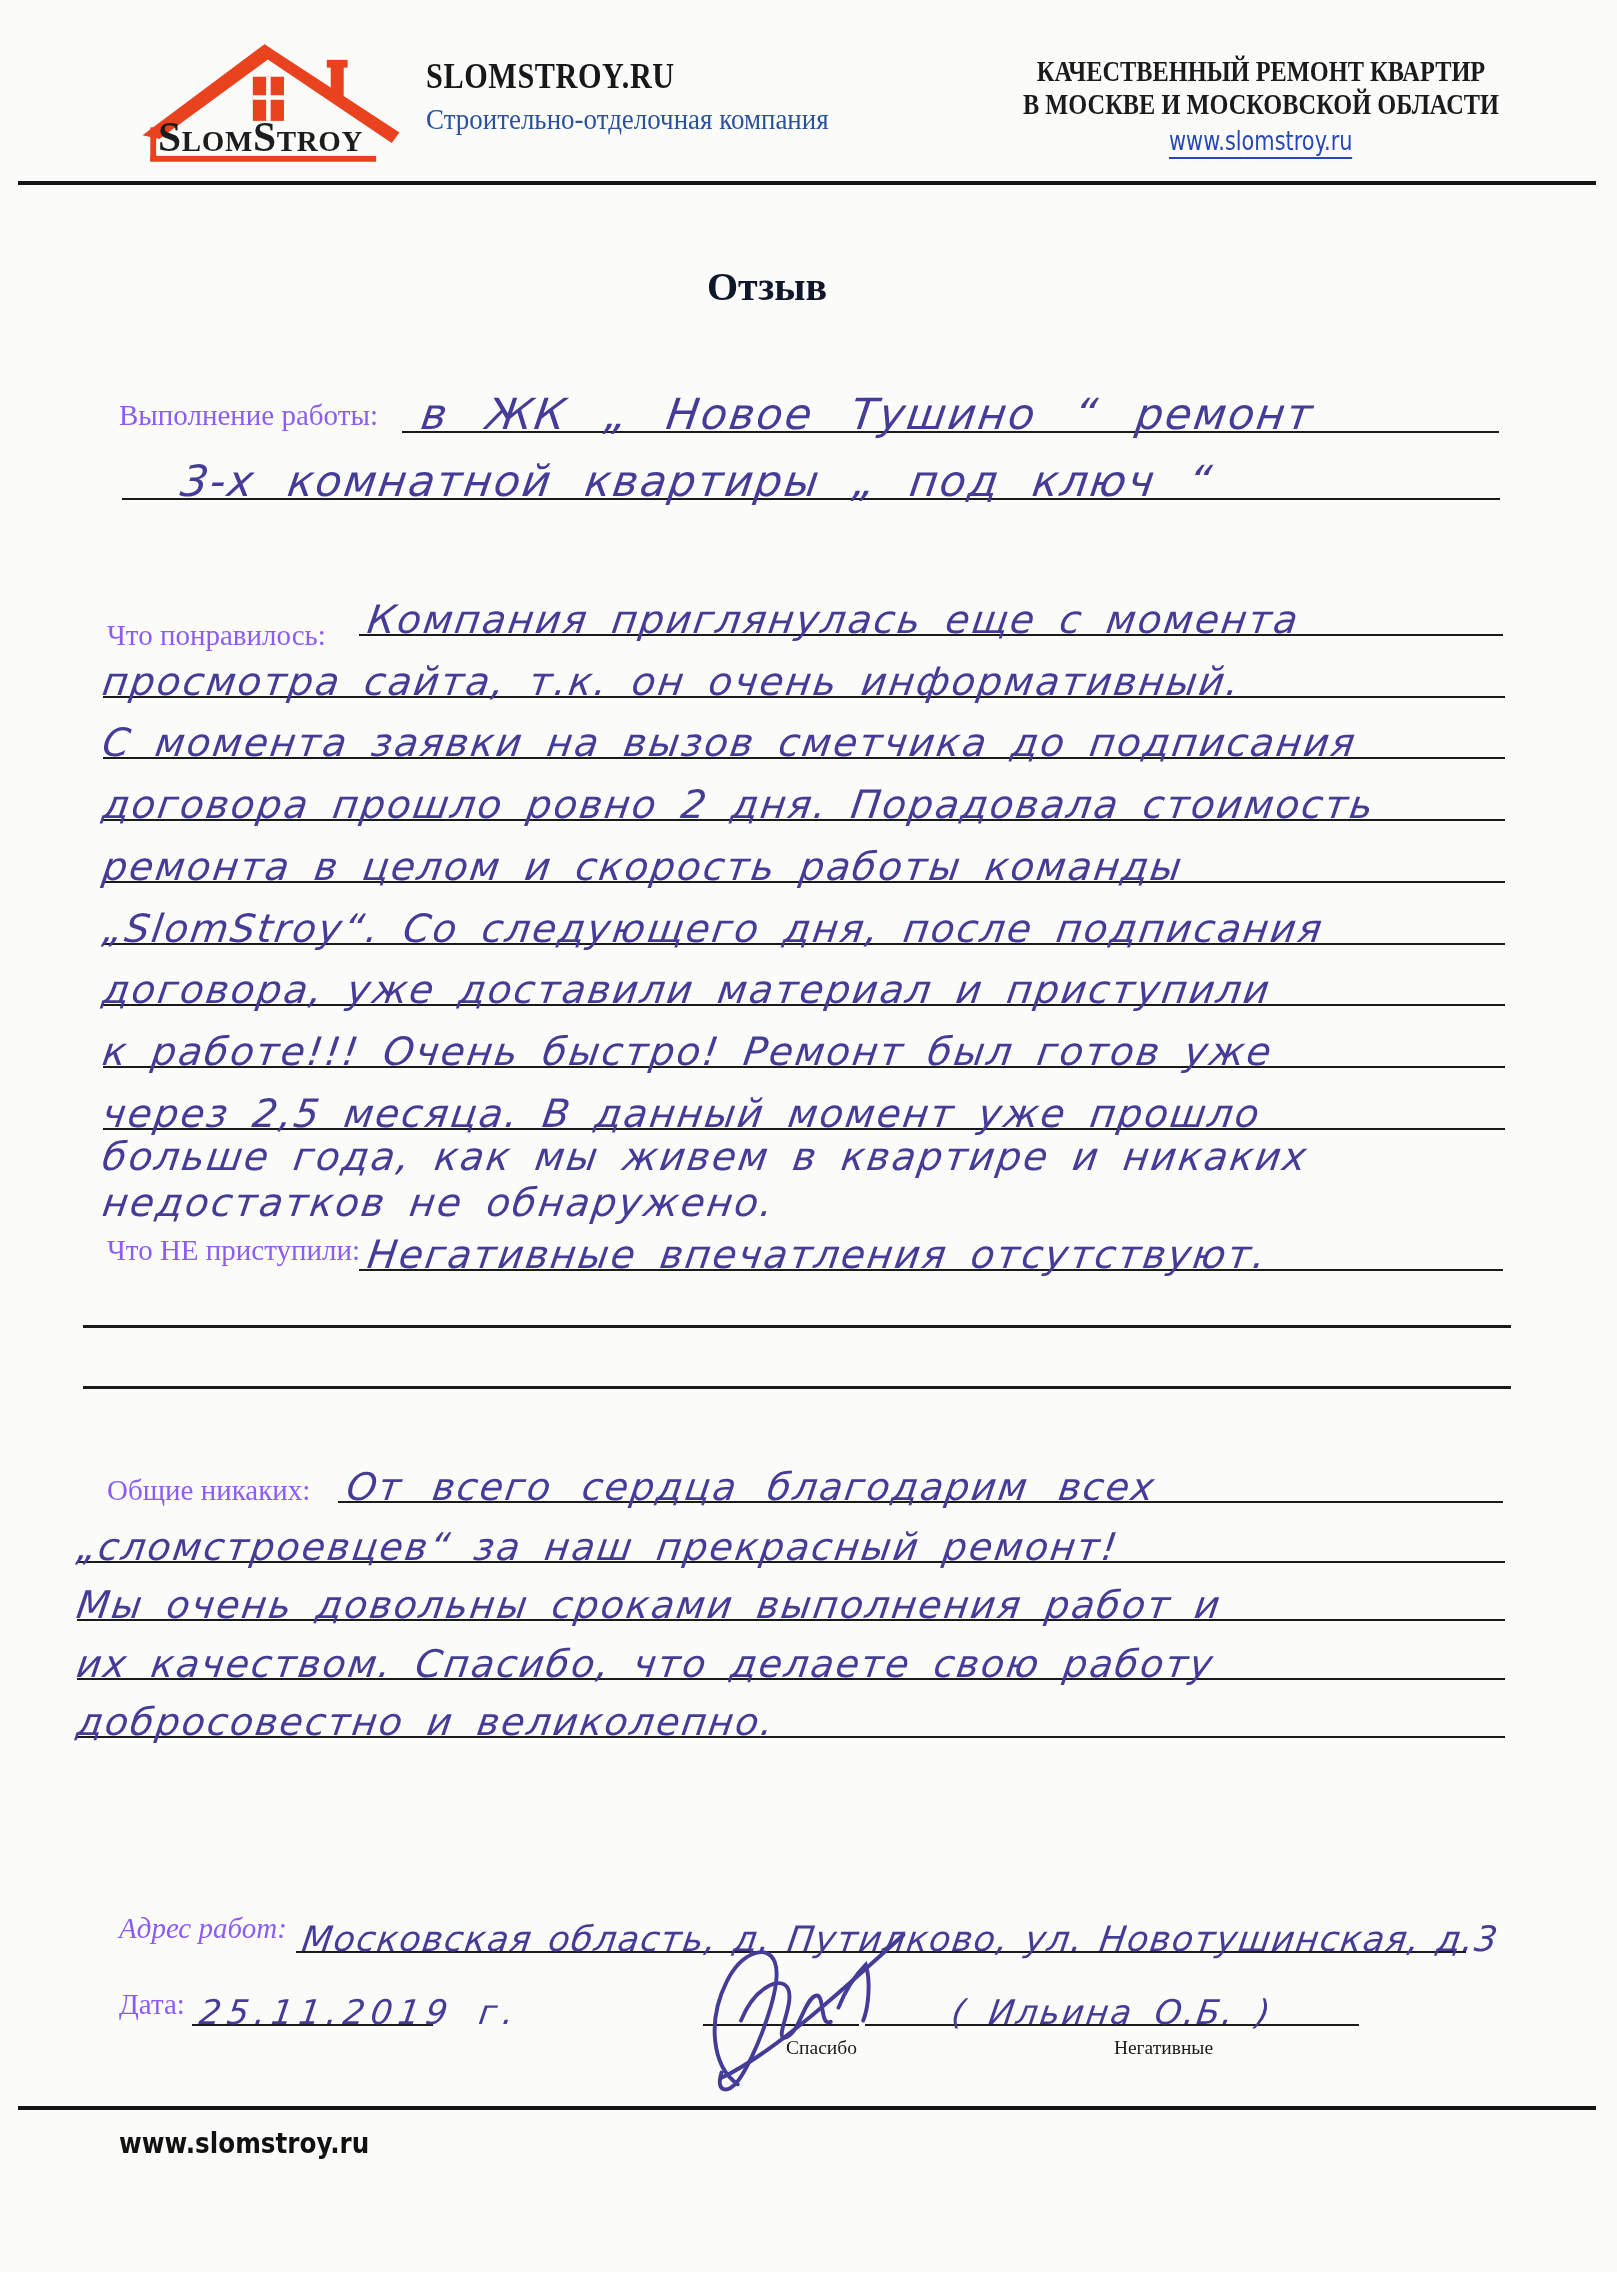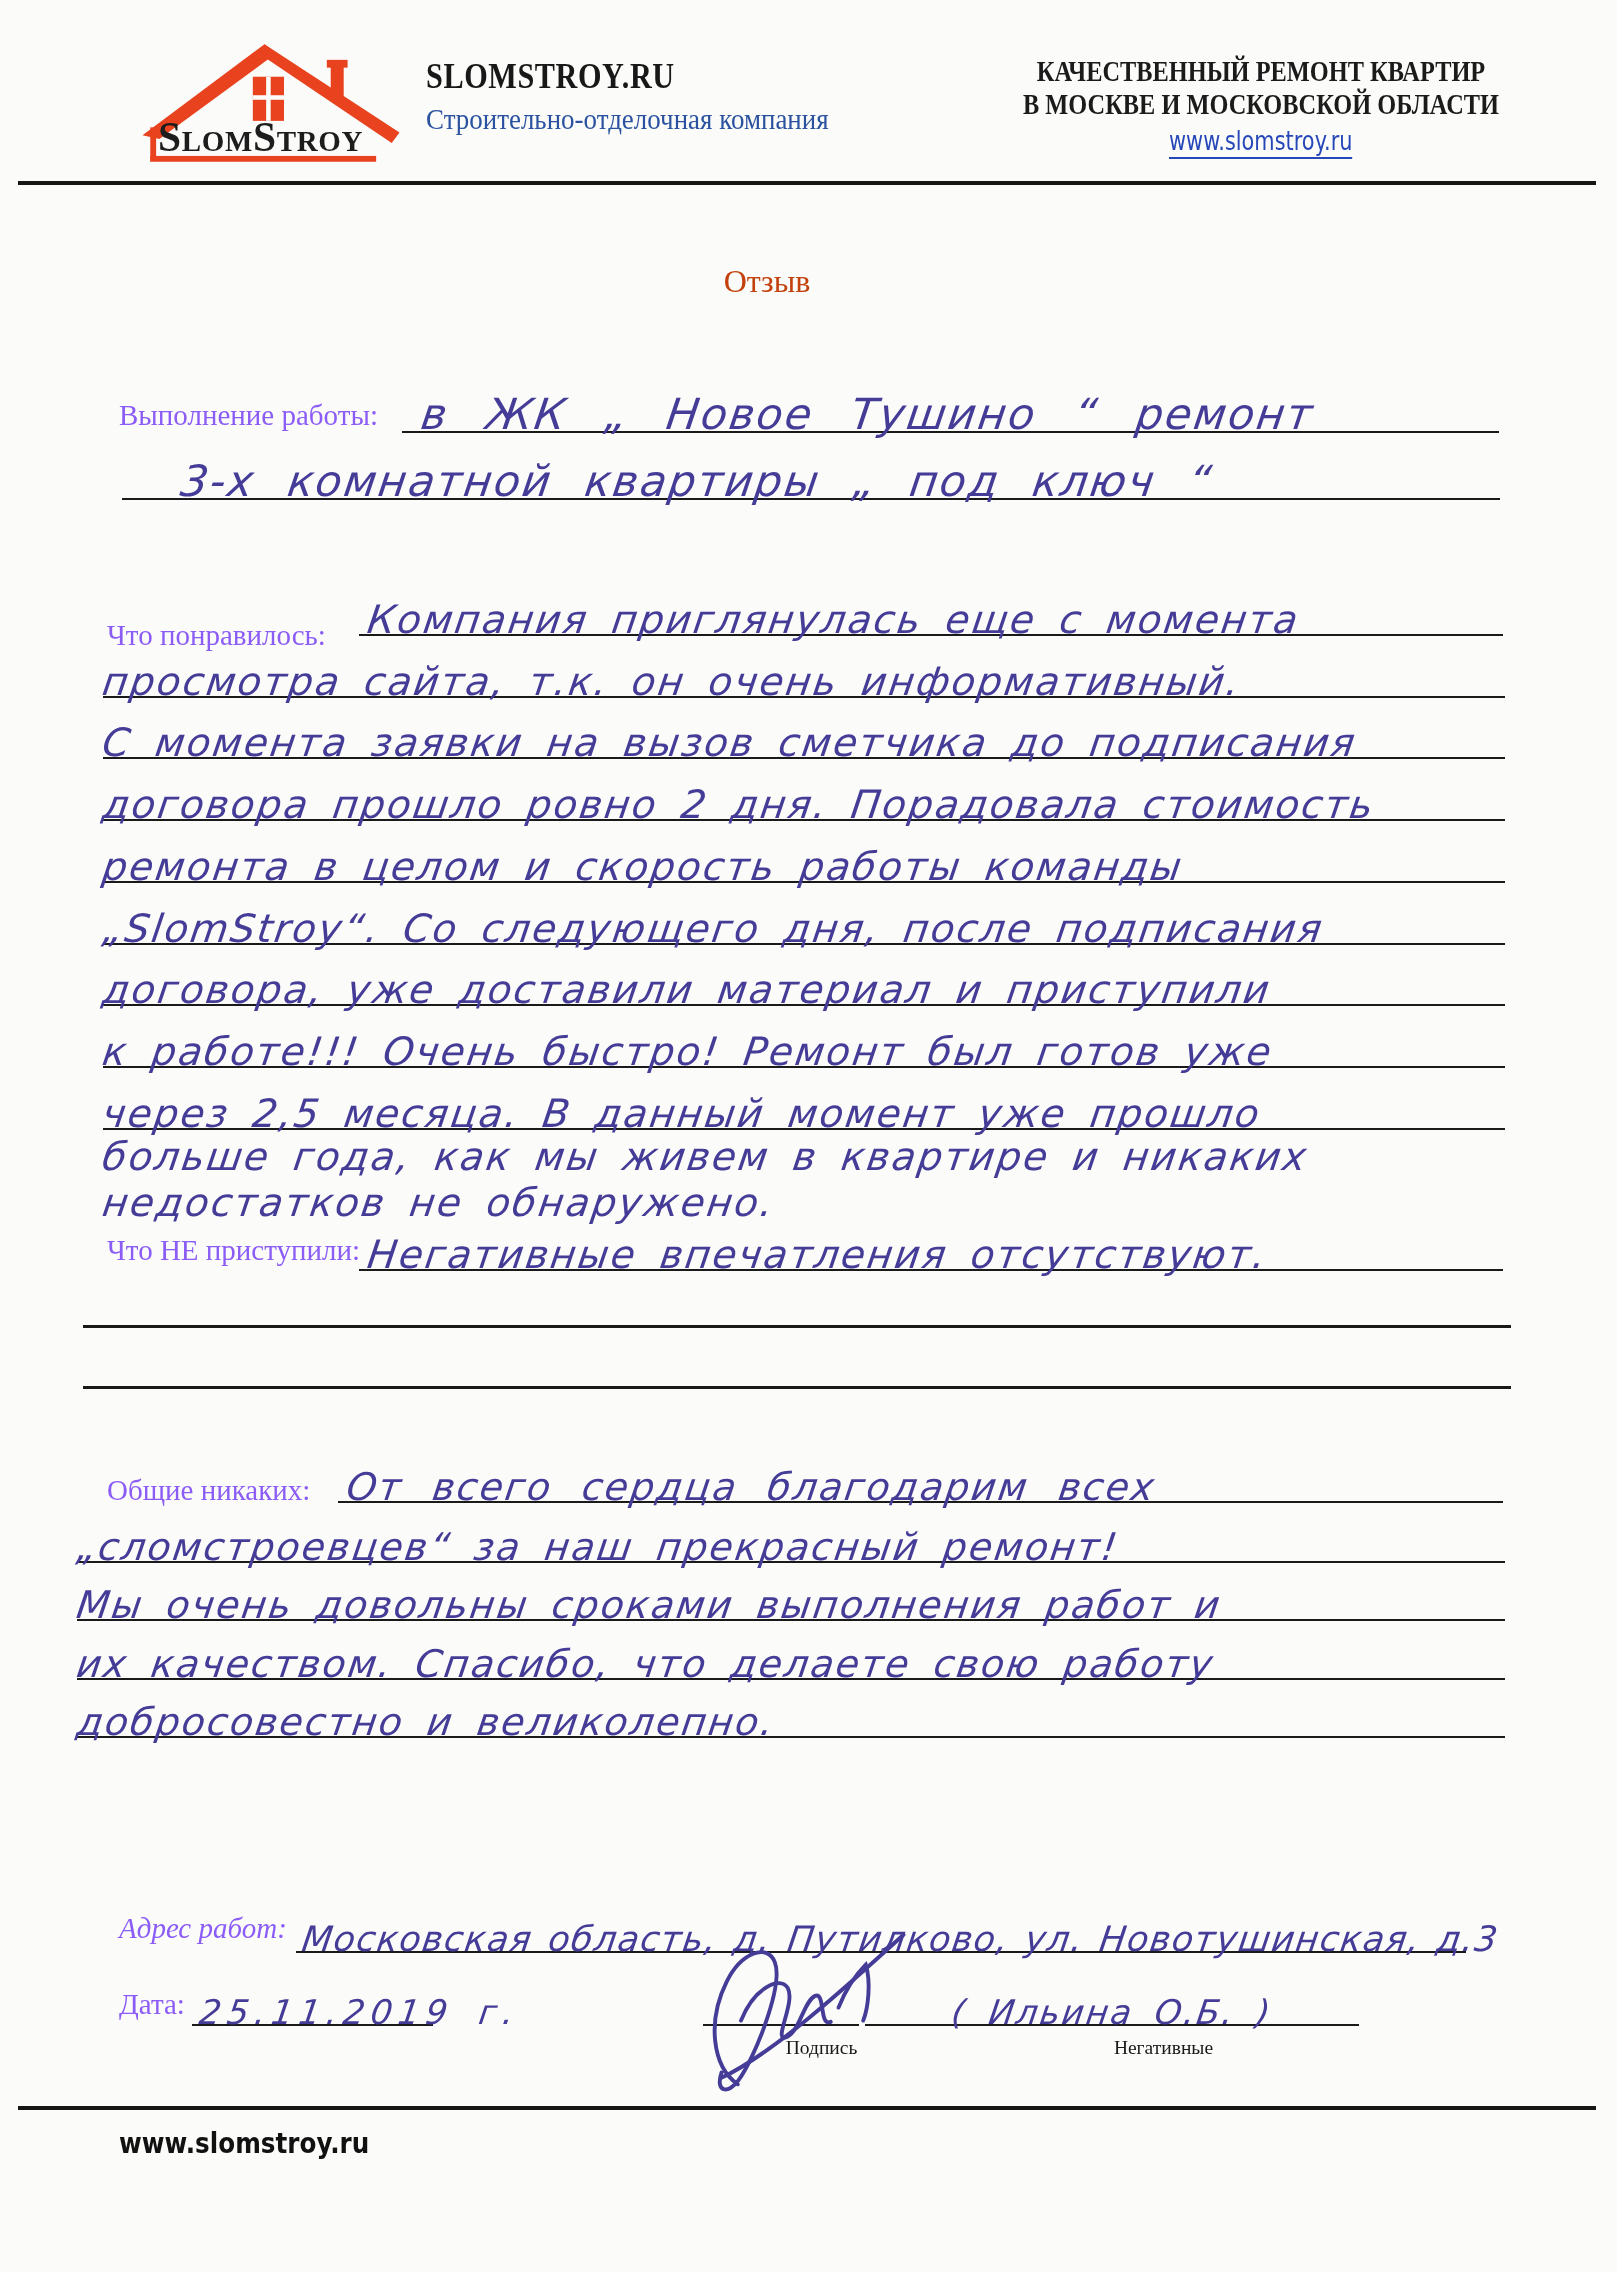--- a/index.html
+++ b/index.html
@@ -26,21 +26,21 @@
   .tagline .tl{font-size:29px; font-weight:bold; line-height:32.5px; color:#1b1b1b; white-space:nowrap;}
   .tagline .site-link{
     display:inline-block; margin-top:5.2px; font-size:27px; color:#2547b8;
     border-bottom:2px solid #2547b8; padding-bottom:1.3px;
     font-family:"DejaVu Sans", sans-serif; transform:scaleX(.92); transform-origin:center top;
   }
   .hrule{position:absolute; background:#161616; height:3.9px;}
   
   .doc-title{
     position:absolute; left:0; top:263px; width:1534px; text-align:center;
-    font-size:32px; font-weight:normal; color:#c2410c;
+    font-size:40px; font-weight:bold; color:#0f172a;
   }
   
   .lbl{position:absolute; font-size:29px; color:#8b5cf6; white-space:nowrap;}
   .cap{position:absolute; font-size:19.5px; color:#1a1a1a; text-align:center;}
   
   .hand{
     font-family:"DejaVu Sans", sans-serif; font-style:italic; color:#443c97;
     display:inline-block; transform:skewX(-8deg); white-space:nowrap;
     letter-spacing:2px; word-spacing:9px;
   }
@@ -178,21 +178,21 @@
 
   <div class="uline" style="left:703px; top:1962px; width:156px; height:62px;"></div>
   <svg class="sig-svg" viewBox="0 0 400 292" xmlns="http://www.w3.org/2000/svg">
     <g fill="none" stroke="#443c97" stroke-width="6" stroke-linecap="round">
       <path d="M95 268 C55 240, 48 170, 78 110 C100 66, 140 50, 152 80 C166 116, 120 230, 96 262 C80 284, 60 280, 70 250"></path>
       <path d="M100 170 C120 120, 160 100, 172 120 C184 142, 150 200, 168 196 C190 190, 196 140, 214 132 C230 126, 220 180, 238 172"></path>
       <path d="M70 258 C150 220, 260 120, 350 38"></path>
       <path d="M250 150 C262 120, 280 96, 292 84 C300 110, 296 150, 288 170"></path>
     </g>
   </svg>
-  <div class="cap" style="left:724px; top:2037px; width:195px;">Подпись</div>
+  <div class="cap" style="left:724px; top:2037px; width:195px;">Спасибо</div>
 
   <div class="uline" style="left:865px; top:1962px; width:494px; height:62px; justify-content:center;">
     <span class="hand fs52">( Ильина О.Б. )</span>
   </div>
   <div class="cap" style="left:1066px; top:2037px; width:195px;">Негативные</div>
 
   <div class="hrule" style="left:18px; top:2106px; width:1578px;"></div>
   <div class="footer-link">www.slomstroy.ru</div>
 
 </div>

